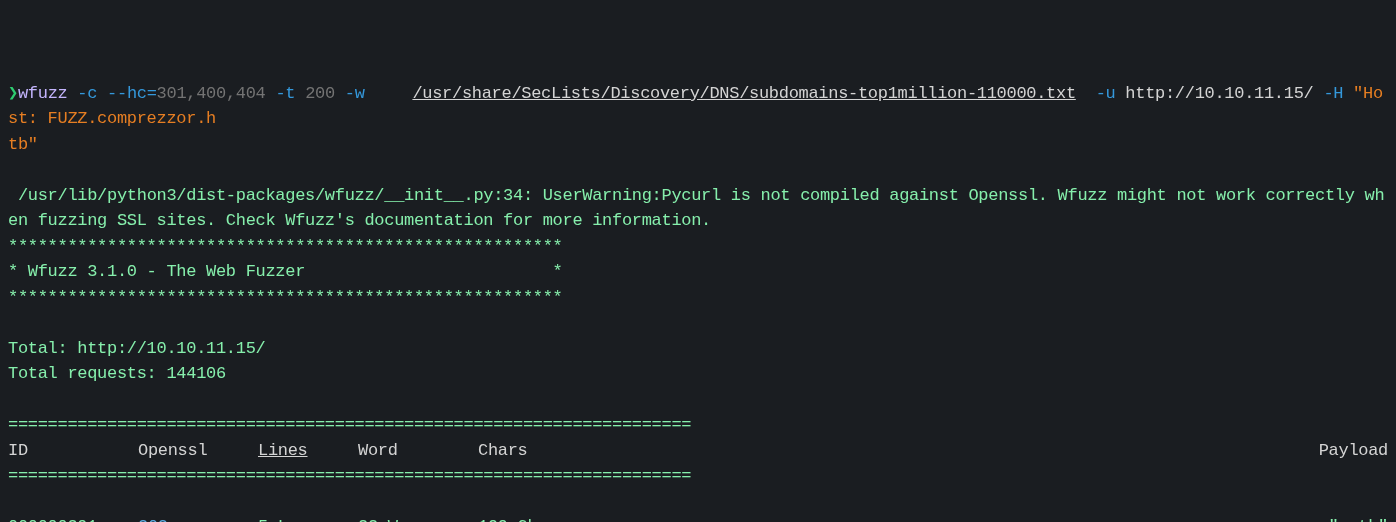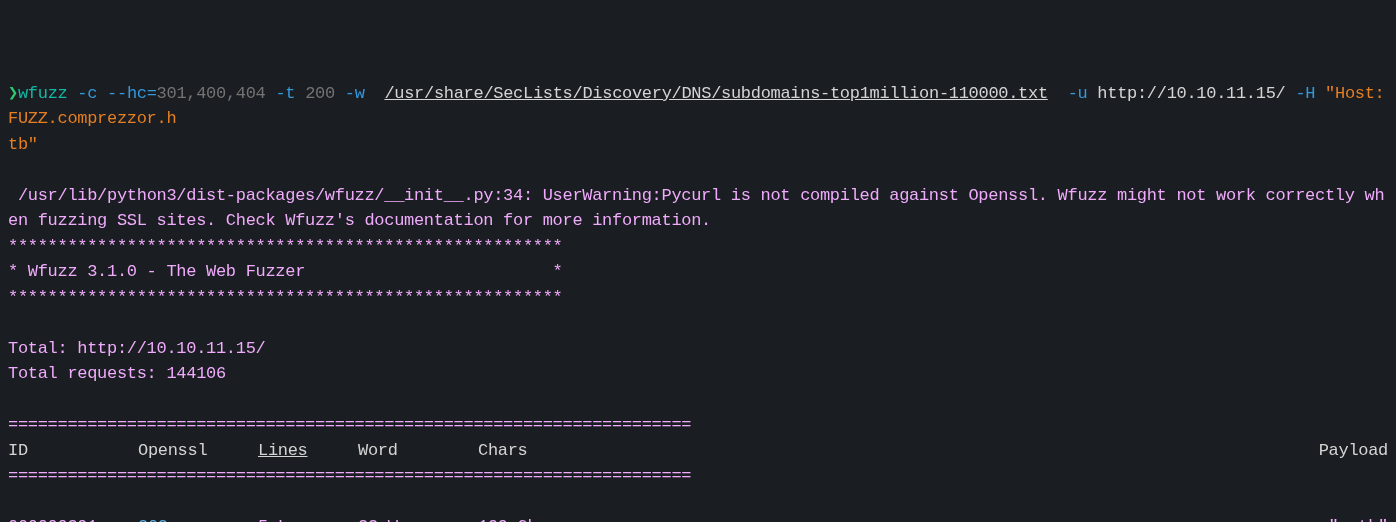--- a/index.html
+++ b/index.html
@@ -13,30 +13,31 @@
     font-family: 'Consolas', 'Monaco', 'Courier New', monospace;
     font-size: 17px;
     line-height: 1.5;
     padding: 4px 8px;
     white-space: pre-wrap;
     word-break: break-all;
     font-stretch: condensed;
     letter-spacing: -0.3px;
   }
   .prompt-symbol { color: #2ecc71; }
-  .cmd-name { color: #14b8a6; }
+  .cmd-name { color: #c4b5fd; }
   .flag { color: #3498db; }
   .number-arg { color: #737373; }
   .path-underline {
     color: #d4d4d4;
     text-decoration: underline;
+    margin-left: 28px;
   }
   .url-text { color: #d4d4d4; }
   .host-header { color: #e67e22; }
-  .output { color: #f0abfc; }
+  .output { color: #86efac; }
   .code-302 { color: #5dade2; }
   
   .command-line {
     display: block;
   }
   .row {
     display: flex;
     gap: 20px;
   }
   .col-id { width: 110px; }

